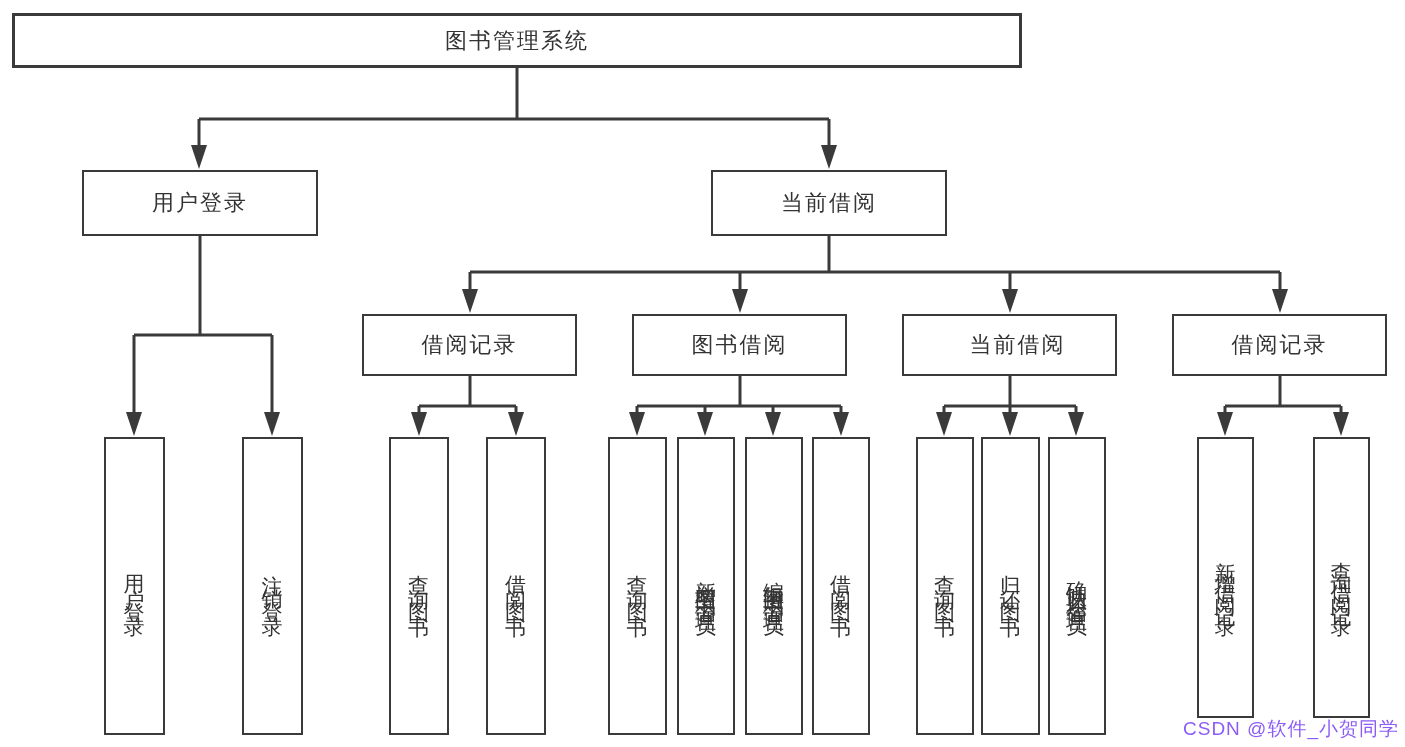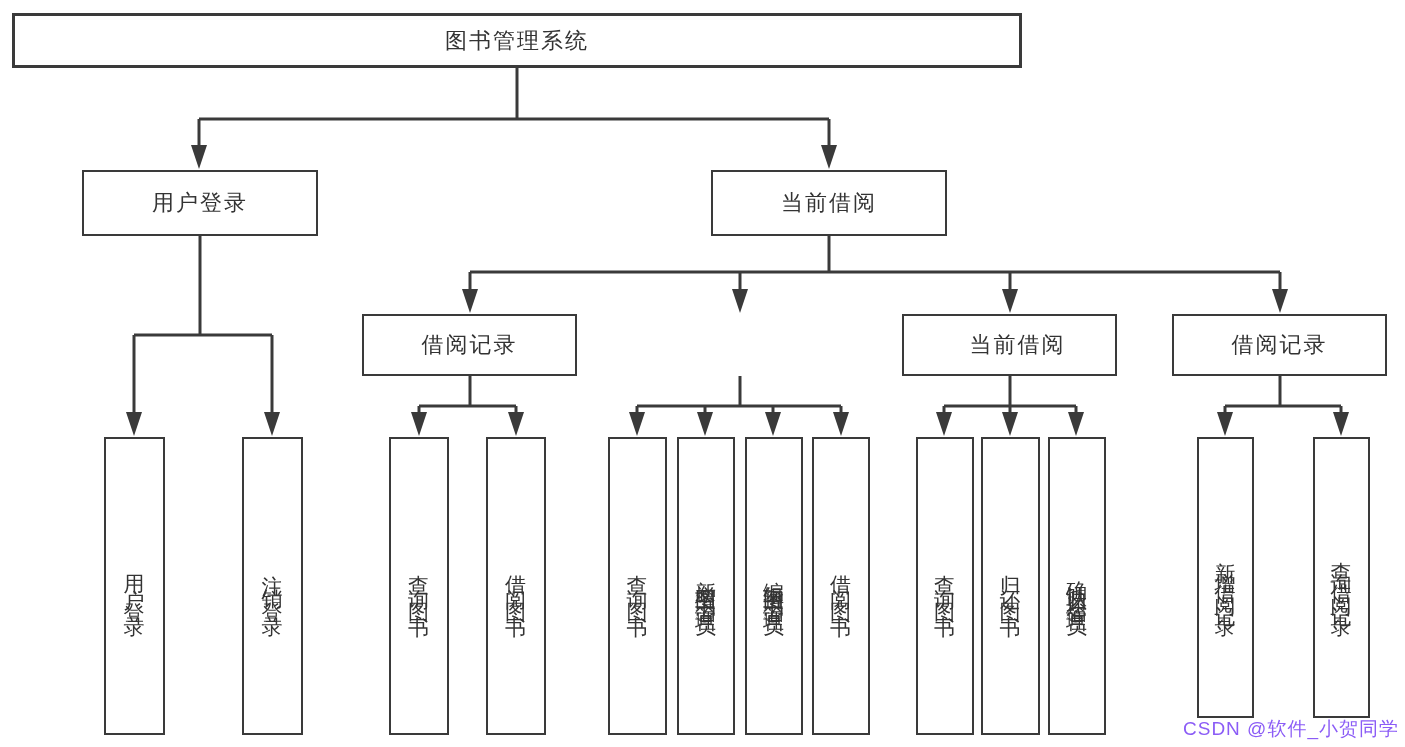--- a/index.html
+++ b/index.html
@@ -133,20 +133,21 @@
       <polygon points="1333,412 1349,412 1341,436"></polygon>
     </g>
   </svg>
 
   <div class="node hnode root" style="left:12px; top:13px; width:1010px; height:55px;">图书管理系统</div>
 
   <div class="node hnode" style="left:82px; top:170px; width:236px; height:66px;">用户登录</div>
   <div class="node hnode" style="left:711px; top:170px; width:236px; height:66px;">当前借阅</div>
 
   <div class="node hnode" style="left:362px; top:314px; width:215px; height:62px;">借阅记录</div>
+  <div class="node hnode" style="left:632px; top:314px; width:215px; height:62px;">图书借阅</div>
   <div class="node hnode" style="left:902px; top:314px; width:215px; height:62px;padding-left:16px;">当前借阅</div>
   <div class="node hnode" style="left:1172px; top:314px; width:215px; height:62px;">借阅记录</div>
 
   <div class="node vnode v-wide" style="left:104px; top:437px; width:61px; height:298px;">用户登录</div>
   <div class="node vnode v-wide" style="left:242px; top:437px; width:61px; height:298px;">注销登录</div>
 
   <div class="node vnode v-wide" style="left:389px; top:437px; width:60px; height:298px;">查询图书</div>
   <div class="node vnode v-wide" style="left:486px; top:437px; width:60px; height:298px;">借阅图书</div>
 
   <div class="node vnode v-wide" style="left:608px; top:437px; width:59px; height:298px;">查询图书</div>

